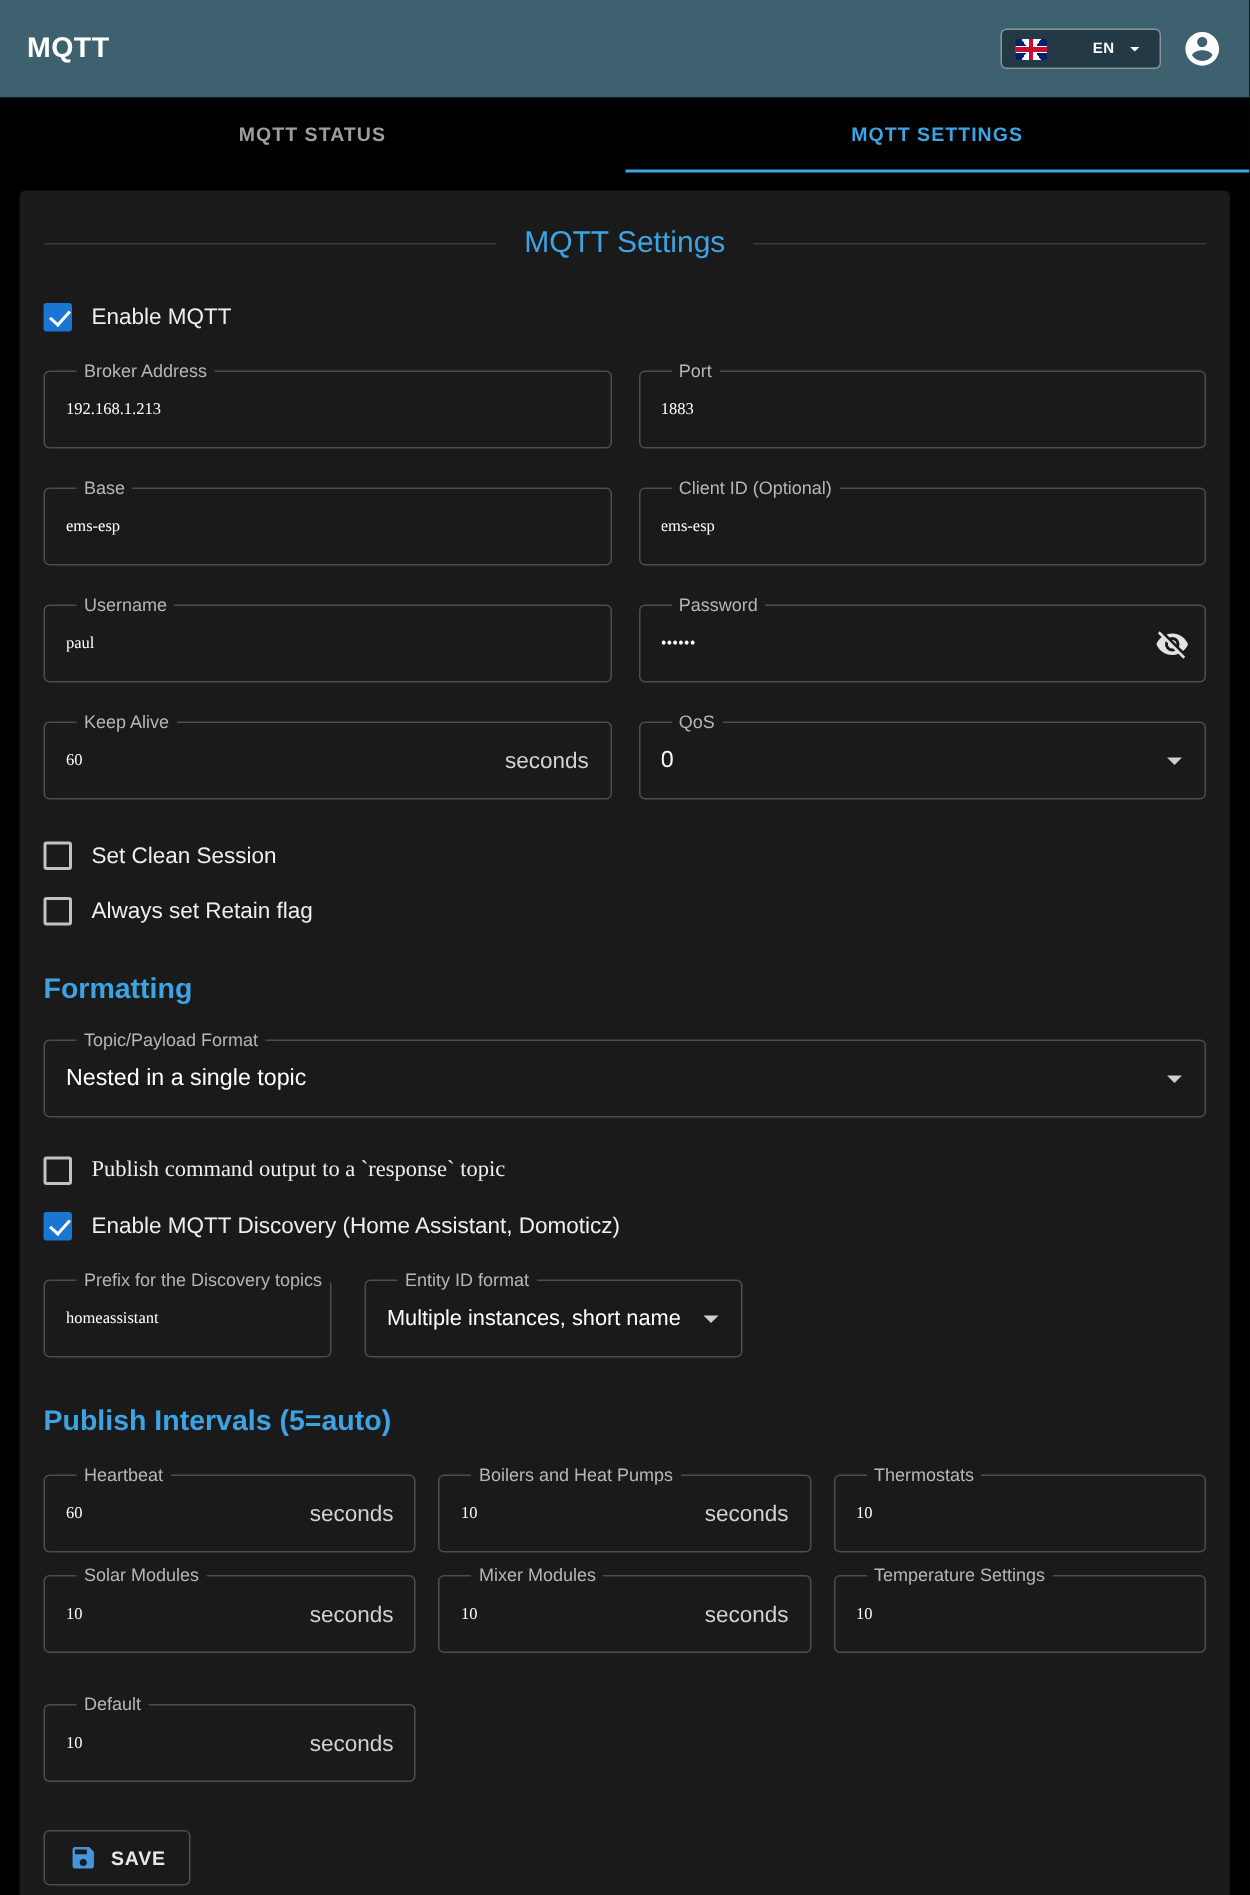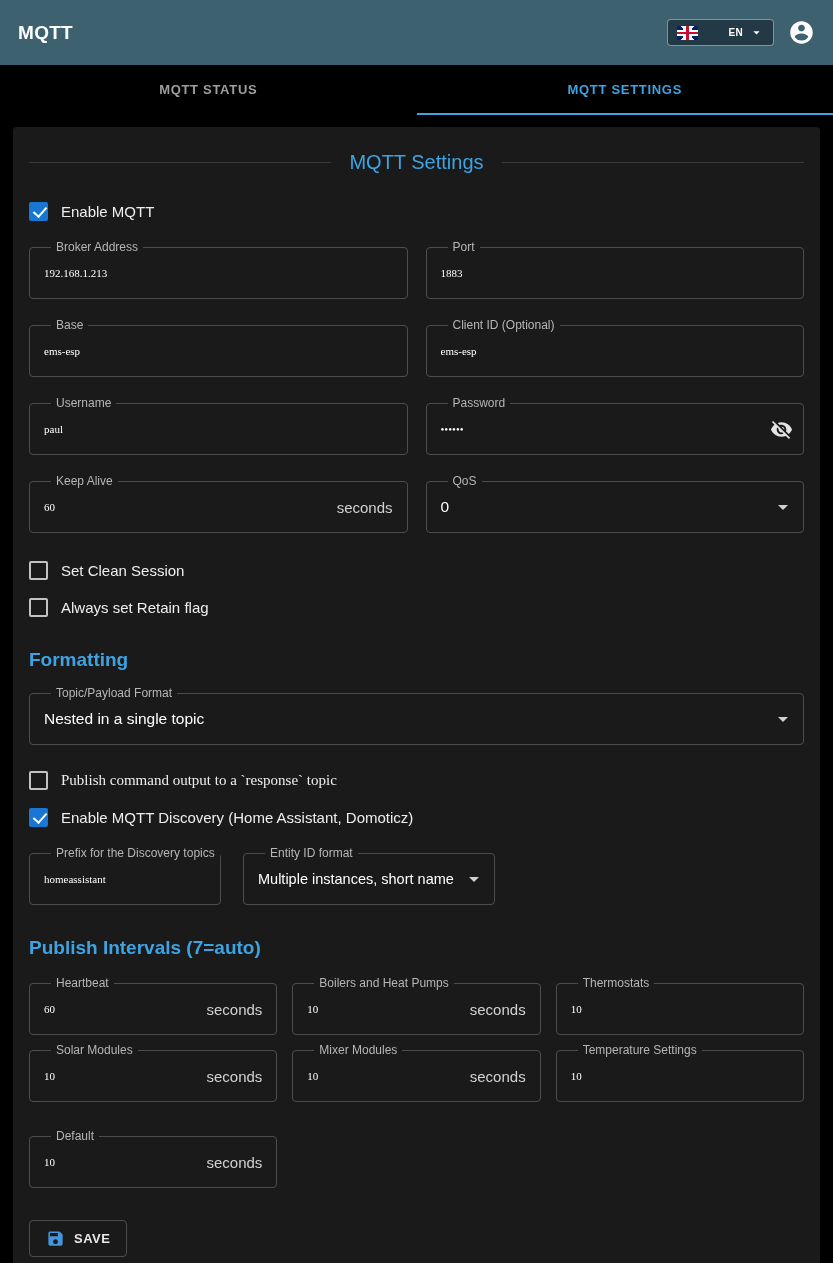--- a/index.html
+++ b/index.html
@@ -196,21 +196,21 @@
     </div>
     <div class="field select">
       <span class="field-label">Entity ID format</span>
       <span class="field-value" style="font-size:14.5px;">Multiple instances, short name</span>
       <svg class="caret" viewBox="0 0 24 24">
           <path d="M7 10l5 5 5-5z"></path>
         </svg>
     </div>
   </div>
 
-  <h2 class="section-heading">Publish Intervals (7=auto)</h2>
+  <h2 class="section-heading">Publish Intervals (5=auto)</h2>
 
   <div class="intervals">
     <div class="field">
       <span class="field-label">Heartbeat</span>
       <input class="field-input" value="60" style="">
       <span class="suffix">seconds</span>
     </div>
     <div class="field">
       <span class="field-label">Boilers and Heat Pumps</span>
       <input class="field-input" value="10" style="">

